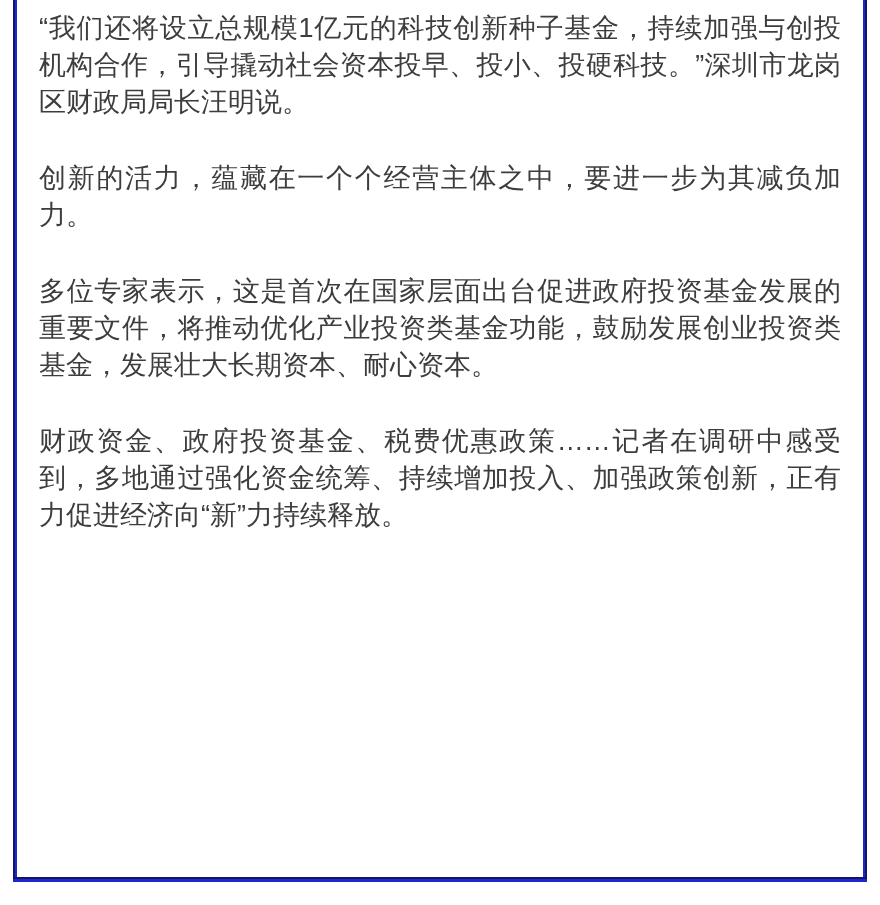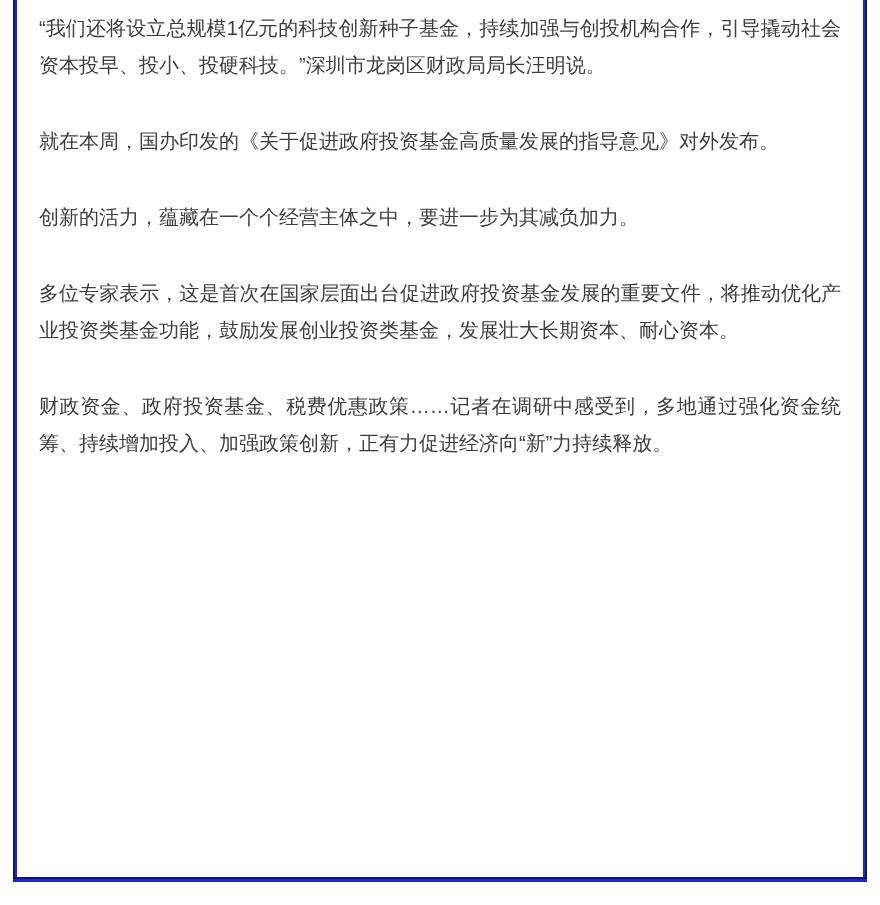--- a/index.html
+++ b/index.html
@@ -40,21 +40,21 @@
   }
   .content {
     position: absolute;
     left: 4px; right: 4px; top: 0; bottom: 5px;
     padding: 10px 22px 0 22px;
     overflow: hidden;
     box-sizing: border-box;
   }
   .para {
     margin: 0 0 39px 0;
-    font-size: 20px;
+    font-size: 27px;
     line-height: 37px;
     font-weight: 400;
     color: var(--text);
     text-align: justify;
     text-justify: inter-ideograph;
     letter-spacing: 0px;
     word-break: break-all;
   }
   .para:last-child {
     margin-bottom: 8px;
@@ -63,18 +63,17 @@
 </head>
 <body>
 
 <div class="frame">
   <div class="border-left"></div>
   <div class="border-right"></div>
   <div class="border-bottom"></div>
 
   <div class="content">
     <p class="para">“我们还将设立总规模1亿元的科技创新种子基金，持续加强与创投机构合作，引导撬动社会资本投早、投小、投硬科技。”深圳市龙岗区财政局局长汪明说。</p>
-    <p class="para">就在本周，国办印发的《关于促进政府投资基金高质量发展的指导意见》对外发布。</p>
     <p class="para">创新的活力，蕴藏在一个个经营主体之中，要进一步为其减负加力。</p>
     <p class="para">多位专家表示，这是首次在国家层面出台促进政府投资基金发展的重要文件，将推动优化产业投资类基金功能，鼓励发展创业投资类基金，发展壮大长期资本、耐心资本。</p>
     <p class="para">财政资金、政府投资基金、税费优惠政策……记者在调研中感受到，多地通过强化资金统筹、持续增加投入、加强政策创新，正有力促进经济向“新”力持续释放。</p>
   </div>
 </div>
 
 </body></html>

